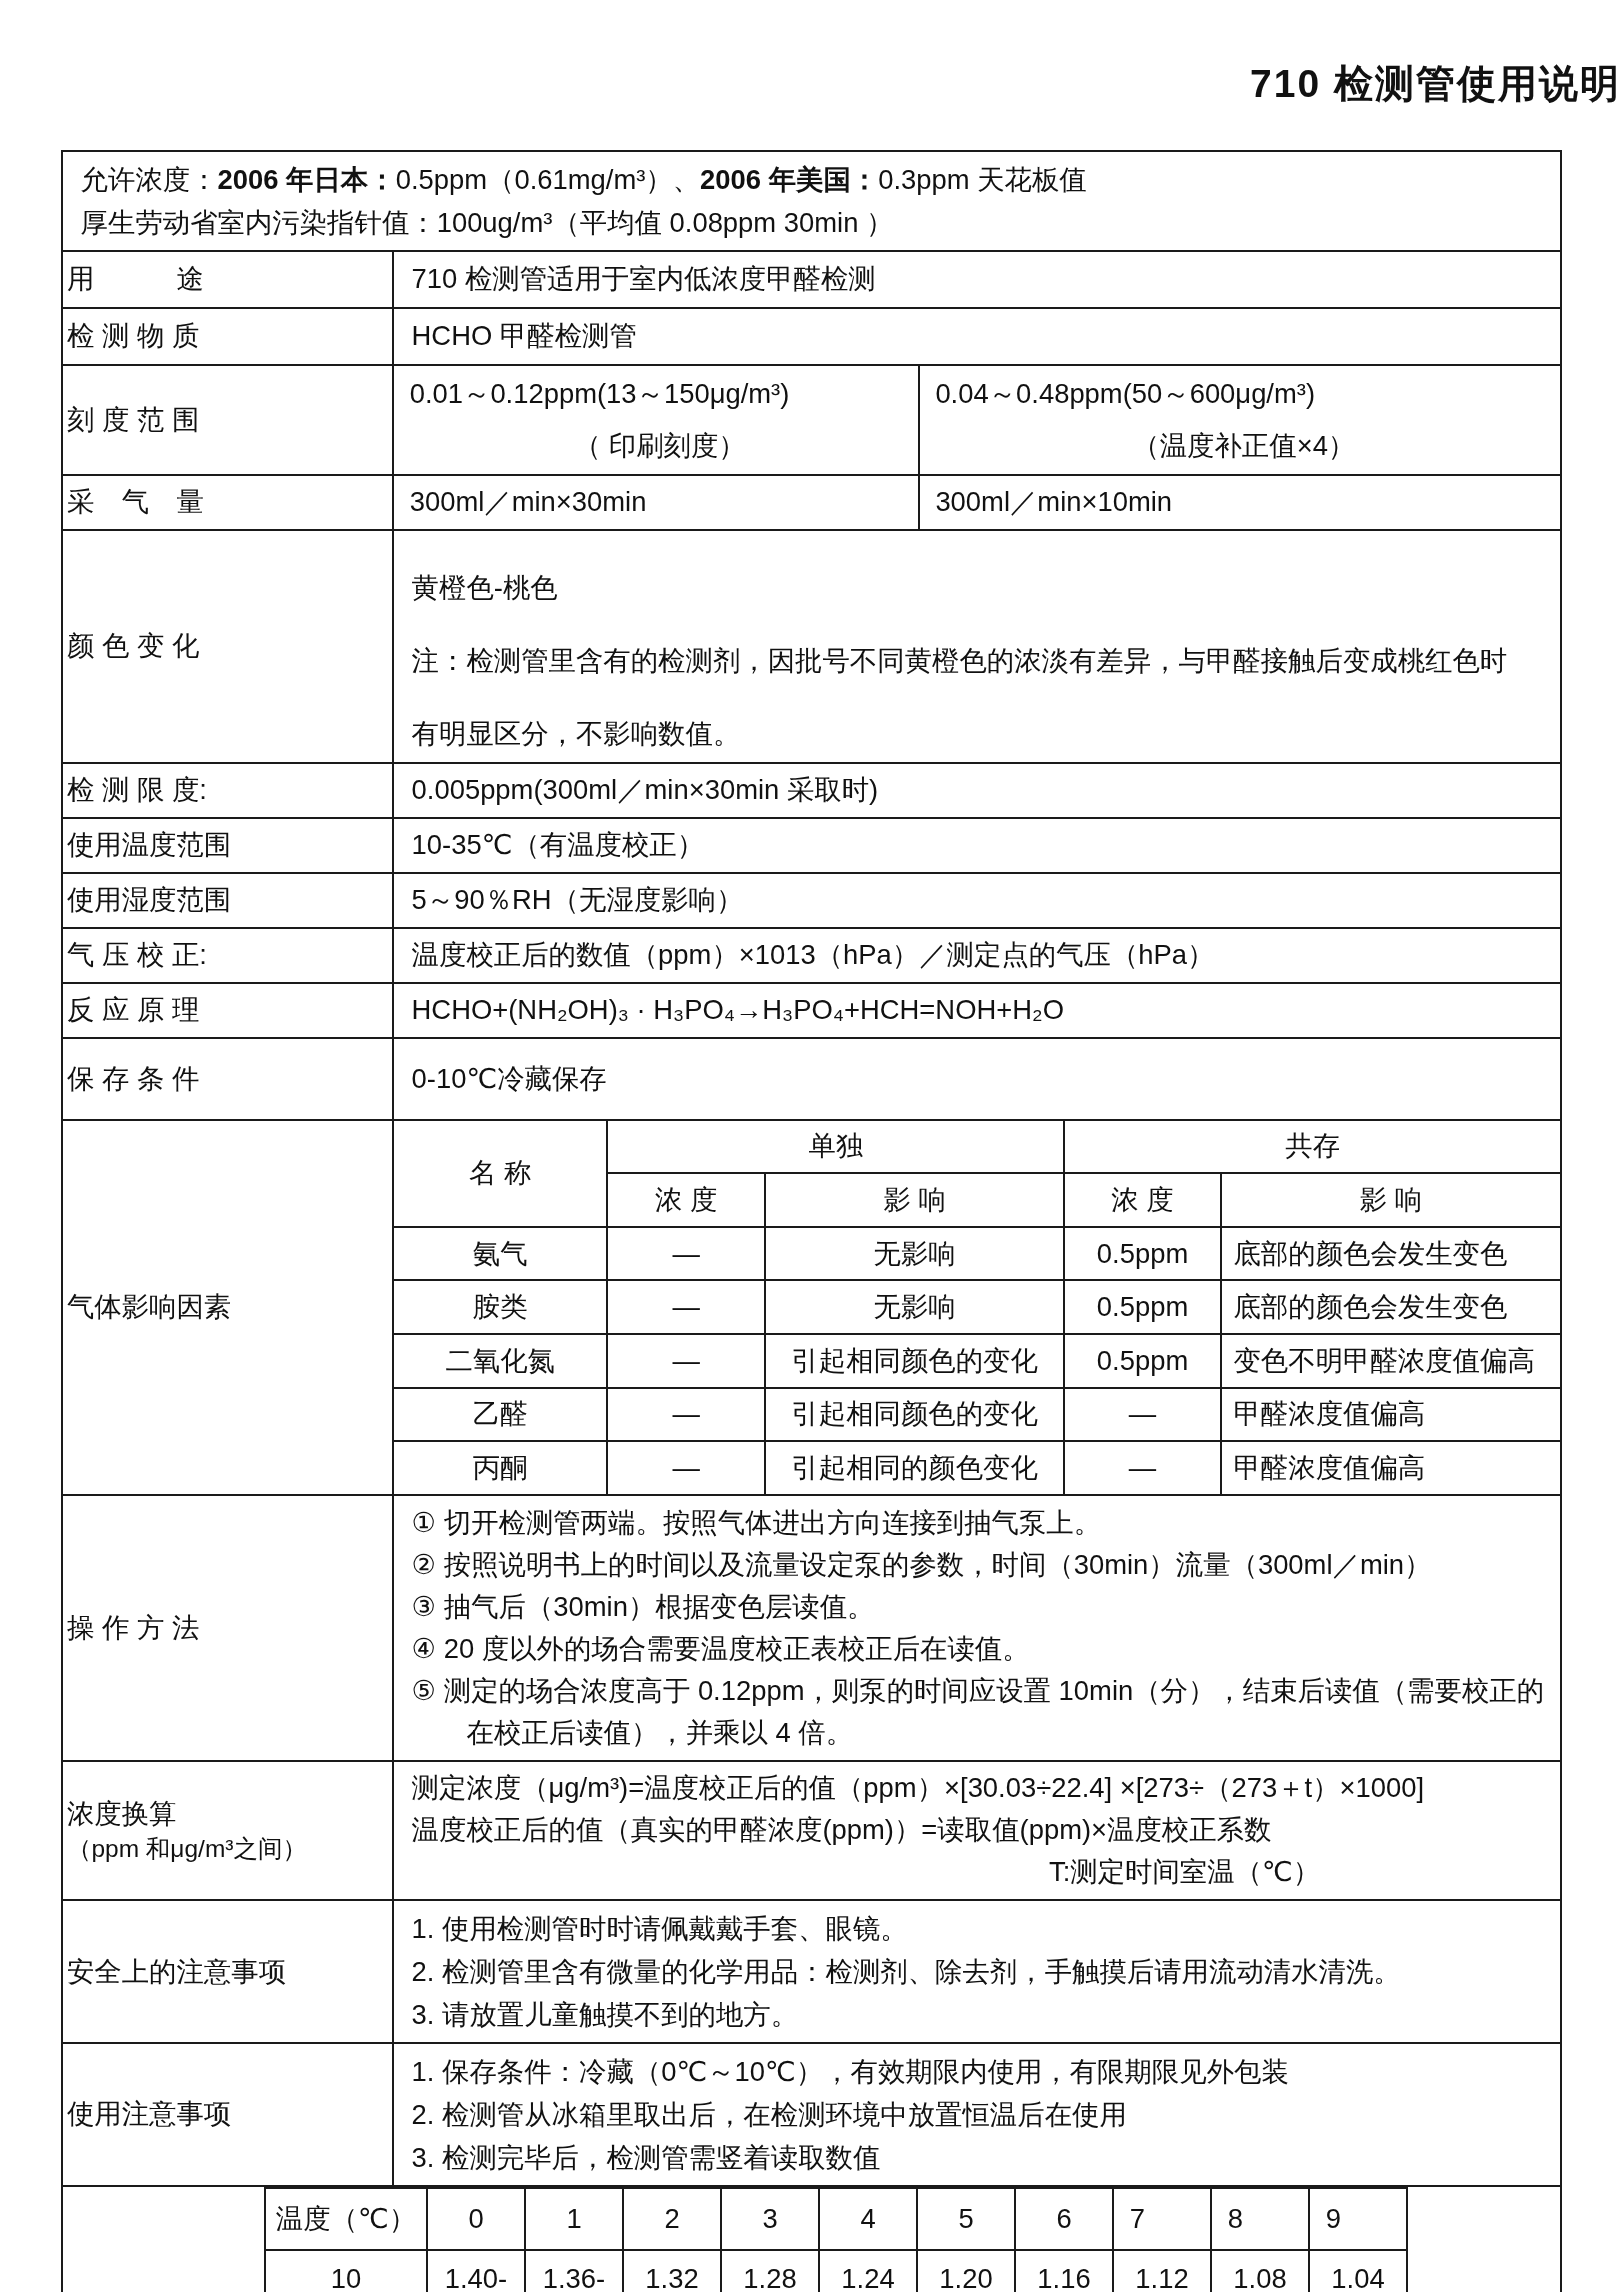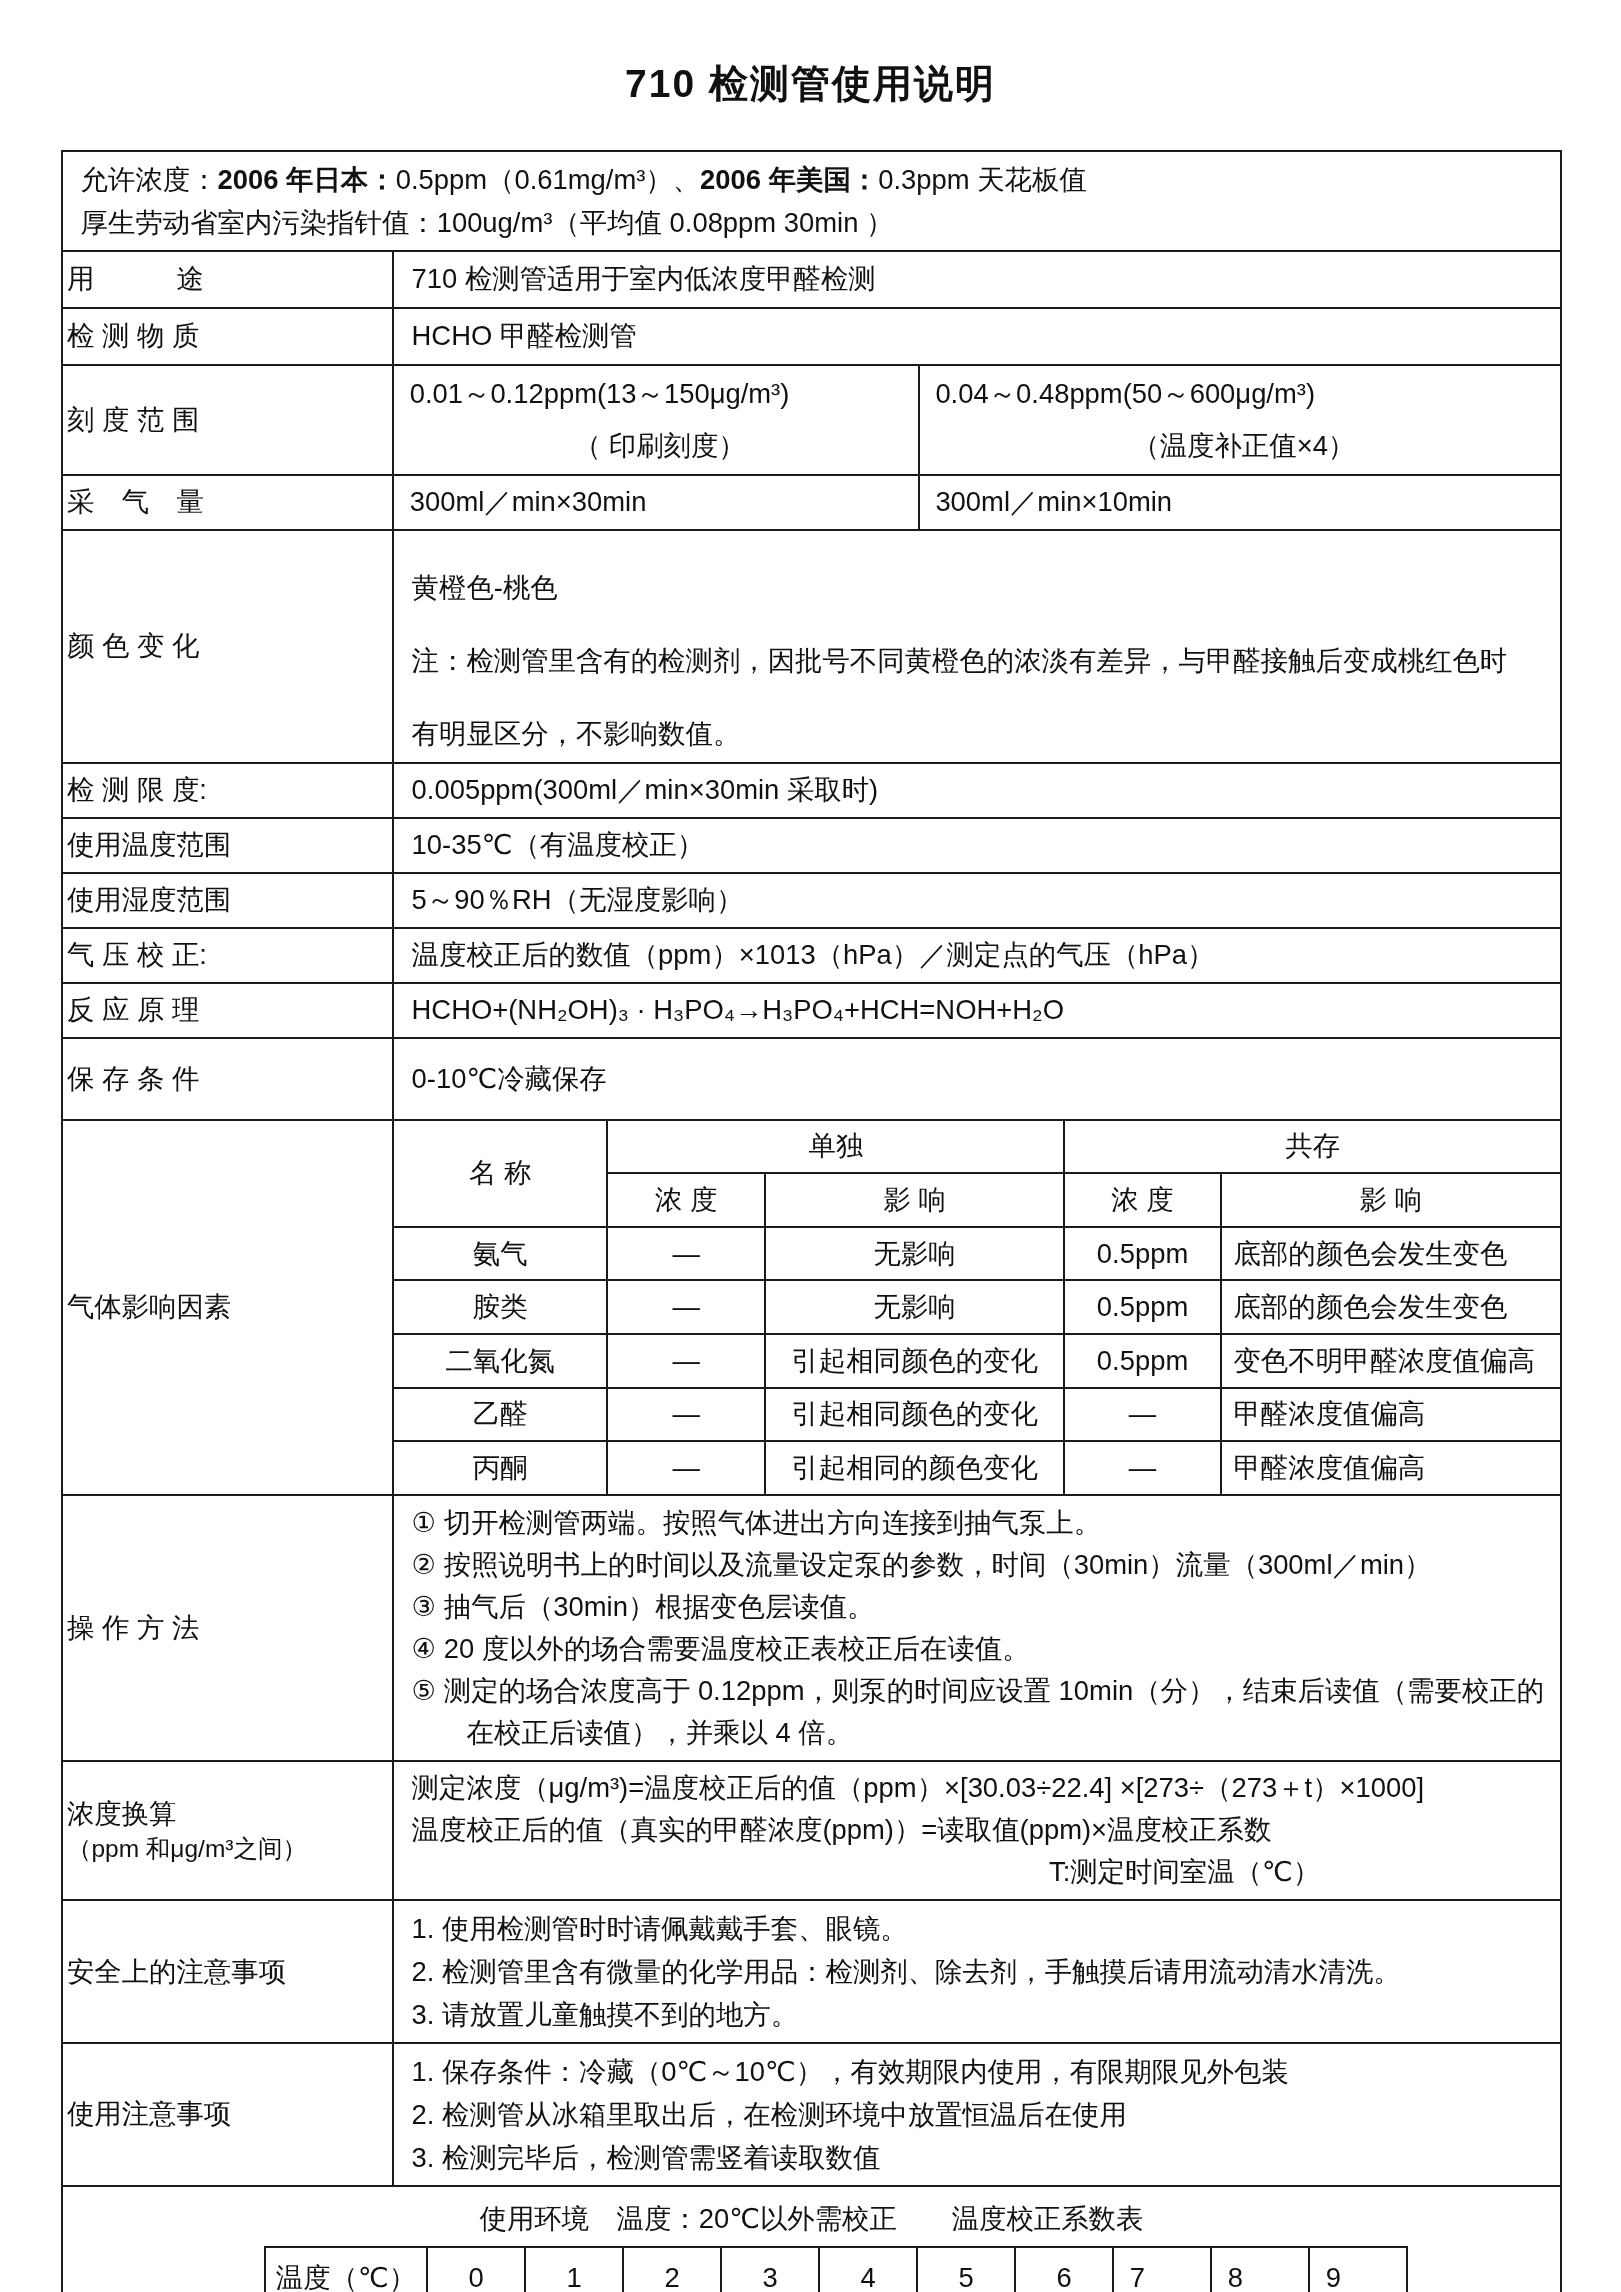--- a/index.html
+++ b/index.html
@@ -5,21 +5,21 @@
   * { box-sizing: border-box; }
   html, body {
     margin: 0; padding: 0;
     background: #ffffff;
     width: 1621px; height: 2293px;
     font-family: "Liberation Sans", "DejaVu Sans", sans-serif;
     color: #111;
   }
   .page { width: 1621px; height: 2293px; overflow: hidden; position: relative; }
   .doc-title {
-    text-align: center;
+    text-align: right;
     font-size: 39px;
     font-weight: bold;
     letter-spacing: 2px;
     margin: 57px 0 39px 0;
   }
   table.main {
     border-collapse: collapse;
     table-layout: fixed;
     width: 1500px;
     margin-left: 61px;
@@ -311,21 +311,20 @@
         <td class="label">使用注意事项</td>
         <td class="content notes" style="height:135px">
           <p>1. 保存条件：冷藏（0℃～10℃），有效期限内使用，有限期限见外包装</p>
           <p>2. 检测管从冰箱里取出后，在检测环境中放置恒温后在使用</p>
           <p>3. 检测完毕后，检测管需竖着读取数值</p>
         </td>
       </tr>
 
       <tr>
         <td colspan="2" class="pad0">
-          <div class="corr-title">使用环境　温度：20℃以外需校正　　温度校正系数表</div>
           <table class="corr">
             <colgroup>
               <col style="width:162px">
                 <col style="width:98px">
                 <col style="width:98px">
                 <col style="width:98px">
                 <col style="width:98px">
                 <col style="width:98px">
                 <col style="width:98px">
                 <col style="width:98px">

